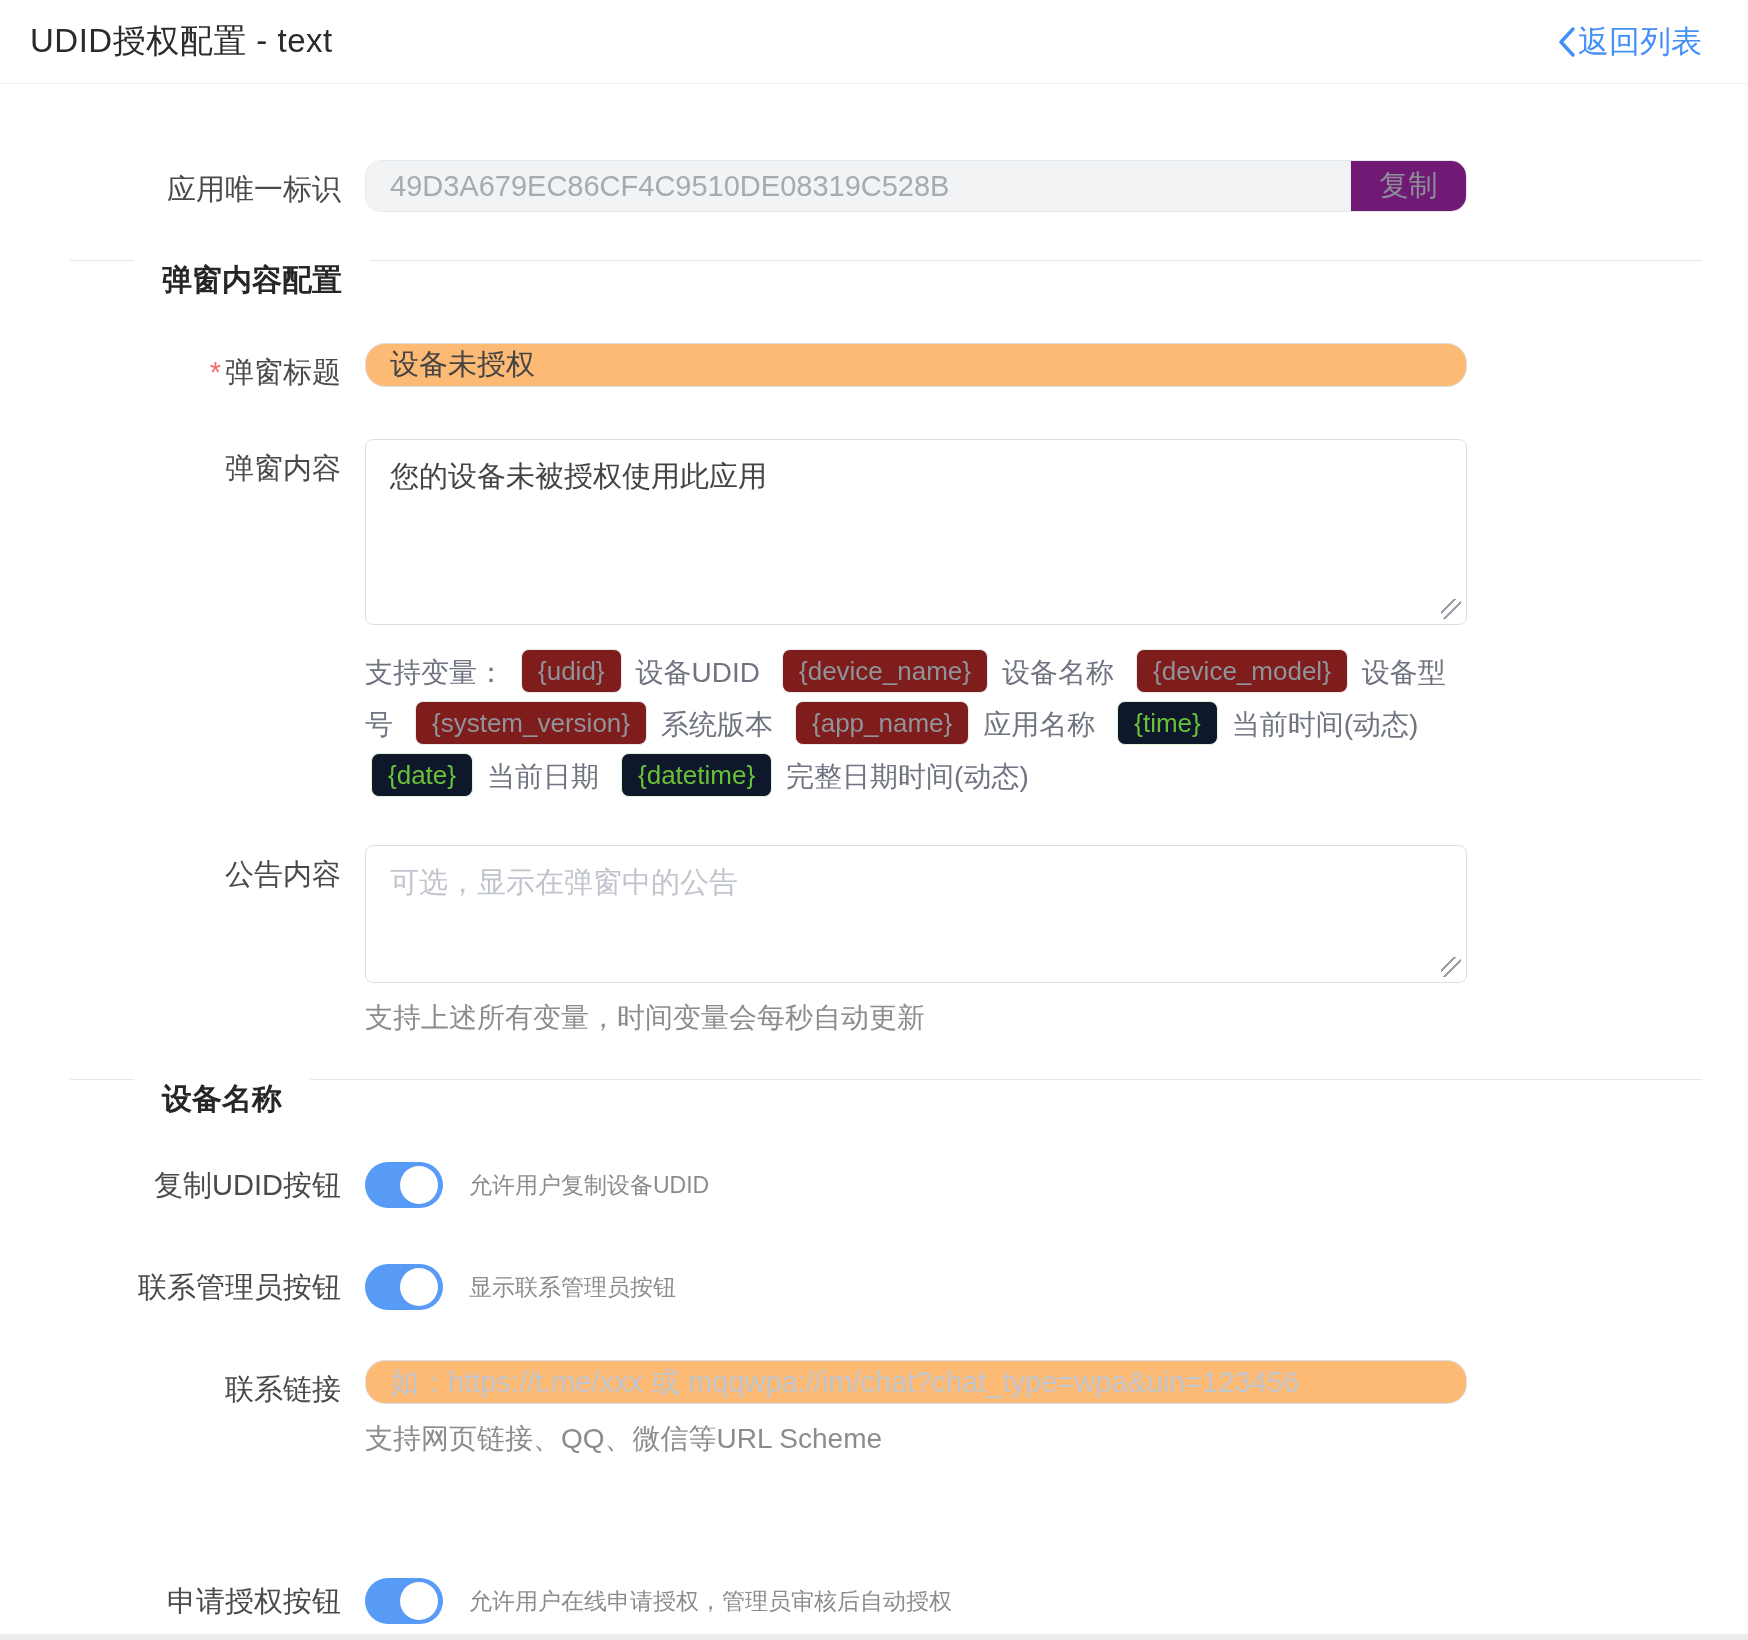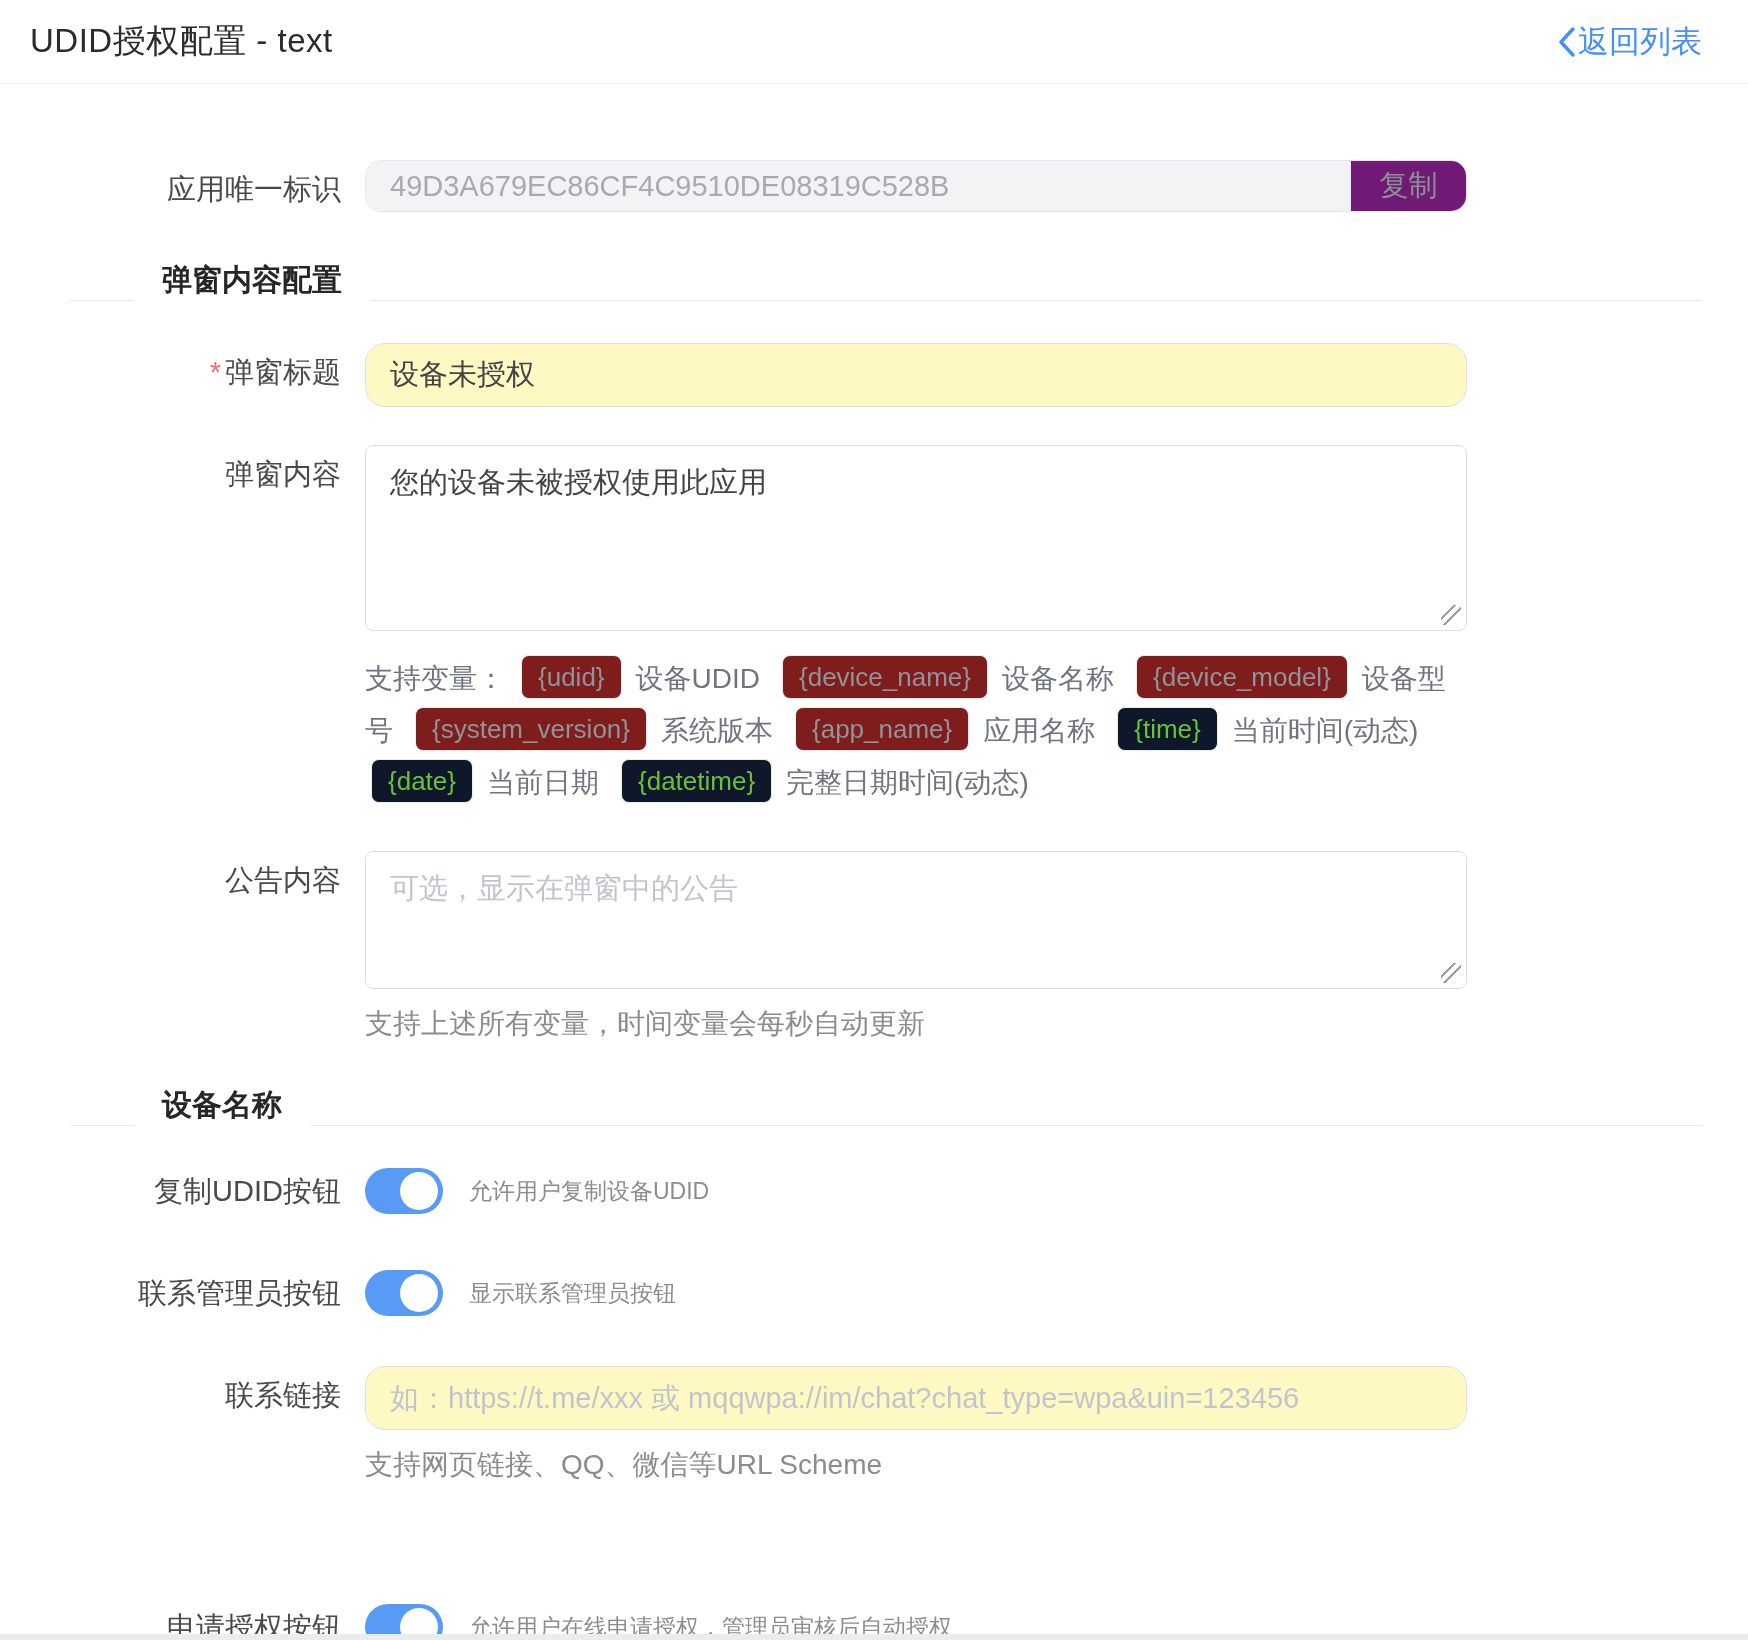--- a/index.html
+++ b/index.html
@@ -16,22 +16,22 @@
 
   
   .form { padding-top:76px; }
   .form-item { display:flex; align-items:flex-start; }
   .label { width:365px; flex:0 0 365px; text-align:right; padding-right:24px;
     font-size:29px; color:#4a4a4a; line-height:58px; white-space:nowrap; }
   .required { color:#f56c6c; margin-right:4px; font-size:29px; }
   .control { width:1102px; flex:0 0 1102px; }
 
   
-  .text-input { width:100%; height:64px; border:1px solid #dcdfe6; border-radius:20px;
-    padding:0 24px; font-size:29px; color:#444; outline:none; background:#fef9c3;
+  .text-input { width:100%; height:44px; border:1px solid #dcdfe6; border-radius:20px;
+    padding:0 24px; font-size:29px; color:#444; outline:none; background:#fdba74;
     font-family:inherit; }
   .text-input::placeholder { color:#c0c4cc; }
   .ta-wrap { position:relative; width:100%; }
   textarea.text-area { width:100%; border:1px solid #dcdfe6; border-radius:8px;
     padding:14px 24px; font-size:29px; color:#444; line-height:44px; outline:none;
     resize:none; display:block; background:#fff; font-family:inherit; }
   textarea.text-area::placeholder { color:#c0c4cc; }
   .resize-grip { position:absolute; right:6px; bottom:6px; width:20px; height:20px;
     background:
       linear-gradient(135deg, transparent 0 9px, #9aa0a6 9px 11px, transparent 11px 15px, #9aa0a6 15px 17px, transparent 17px);
@@ -39,21 +39,21 @@
 
   
   .input-group { display:flex; width:1102px; border:1px solid #e4e7ec; border-radius:16px;
     overflow:hidden; height:52px; }
   .input-group .ro-input { flex:1; background:#f2f3f5; border:none; outline:none;
     font-size:29px; color:#a6aab1; padding:0 24px; font-family:inherit; }
   .copy-btn { width:116px; background:#701a75; border:none; border-left:1px solid #e4e7ec;
     font-size:29px; color:#8b9099; cursor:pointer; font-family:inherit; }
 
   
-  .divider { display:flex; align-items:flex-end; margin:42px 46px 42px 70px;font-family:Liberation Mono, monospace; }
+  .divider { display:flex; align-items:flex-start; margin:42px 46px 42px 70px;font-family:Liberation Mono, monospace; }
   .divider .line { height:1px; background:#e8e8e8; }
   .divider .line-short { width:64px; }
   .divider .line-long { flex:1; }
   .divider .d-text { margin:0 28px; font-size:30px; font-weight:700; color:#262626;
     white-space:nowrap; }
 
   
   .hints { margin-top:22px; font-size:28px; color:#6f7480; line-height:52px; }
   .hints .prefix { color:#6f7480; margin-right:10px; }
   .tag { display:inline-block; font-size:26px; line-height:38px; padding:2px 16px;

